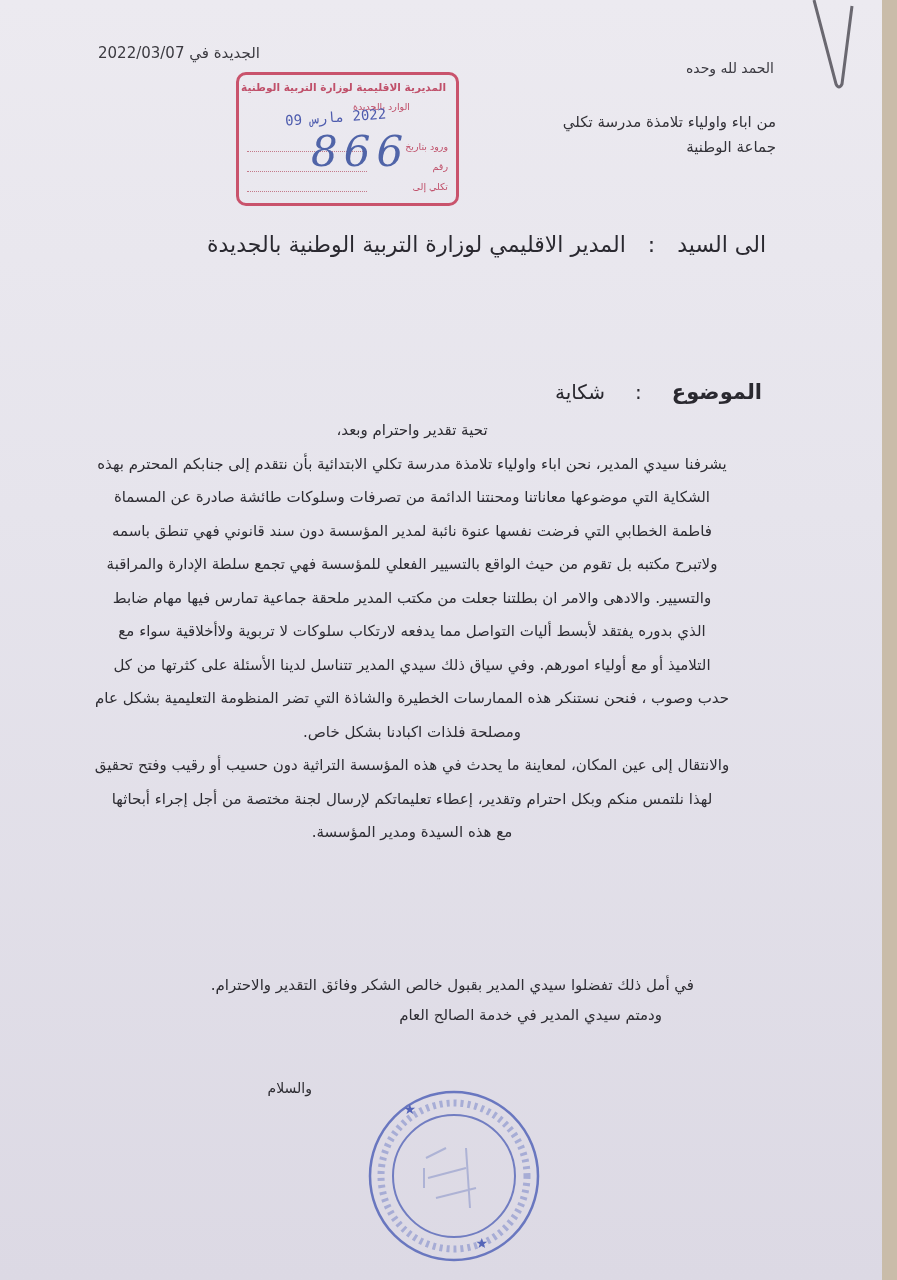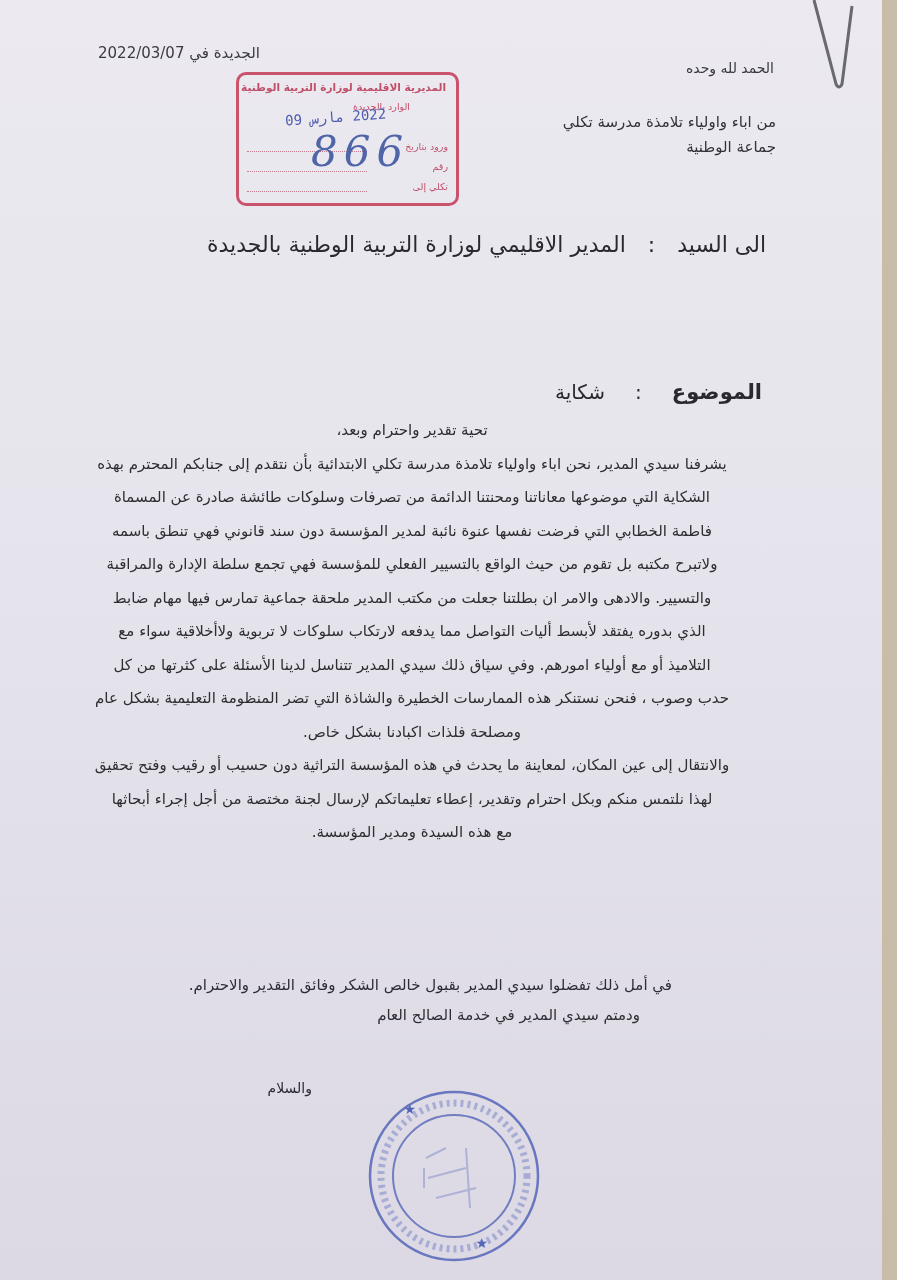--- a/index.html
+++ b/index.html
@@ -31,21 +31,21 @@
   .stamp .row { position:absolute; right:8px; font-size:9.5px; }
   .stamp .dots { position:absolute; left:8px; width:120px; border-bottom:1px dotted #c47a8a; }
   .stamp .num { position:absolute; left:72px; top:52px; color:#5064a8; font-size:42px; font-family:"DejaVu Serif", serif; letter-spacing:6px; font-style:italic; }
   .to-line { right:116px; top:232px; font-size:22px; color:#2a2930; }
   .to-line .colon { margin:0 22px; }
   .subject { right:120px; top:360px; font-size:20px; color:#2a2930;margin-top:20px; }
   .subject .k { font-weight:bold; font-size:21px; }
   .subject .colon { margin:0 30px; }
   .body { right:110px; top:414px; width:720px; font-size:15px; line-height:33.5px; color:#2e2d33; text-align:center; }
   .body .ln { display:block; white-space:nowrap; }
-  .closing { right:210px; top:970px; font-size:15px; line-height:30px; color:#2e2d33; }
+  .closing { right:188px; top:970px; font-size:15px; line-height:30px; color:#2e2d33; }
   .closing .c2 { margin-right:32px; }
   .salam { right:570px; top:1080px; font-size:14px; color:#2e2d33; }
   .seal { left:366px; top:1088px; width:176px; height:176px; }
   .clip { left:808px; top:0; width:46px; height:92px; }
 </style>
 </head>
 <body>
 
 <div class="page">
 

